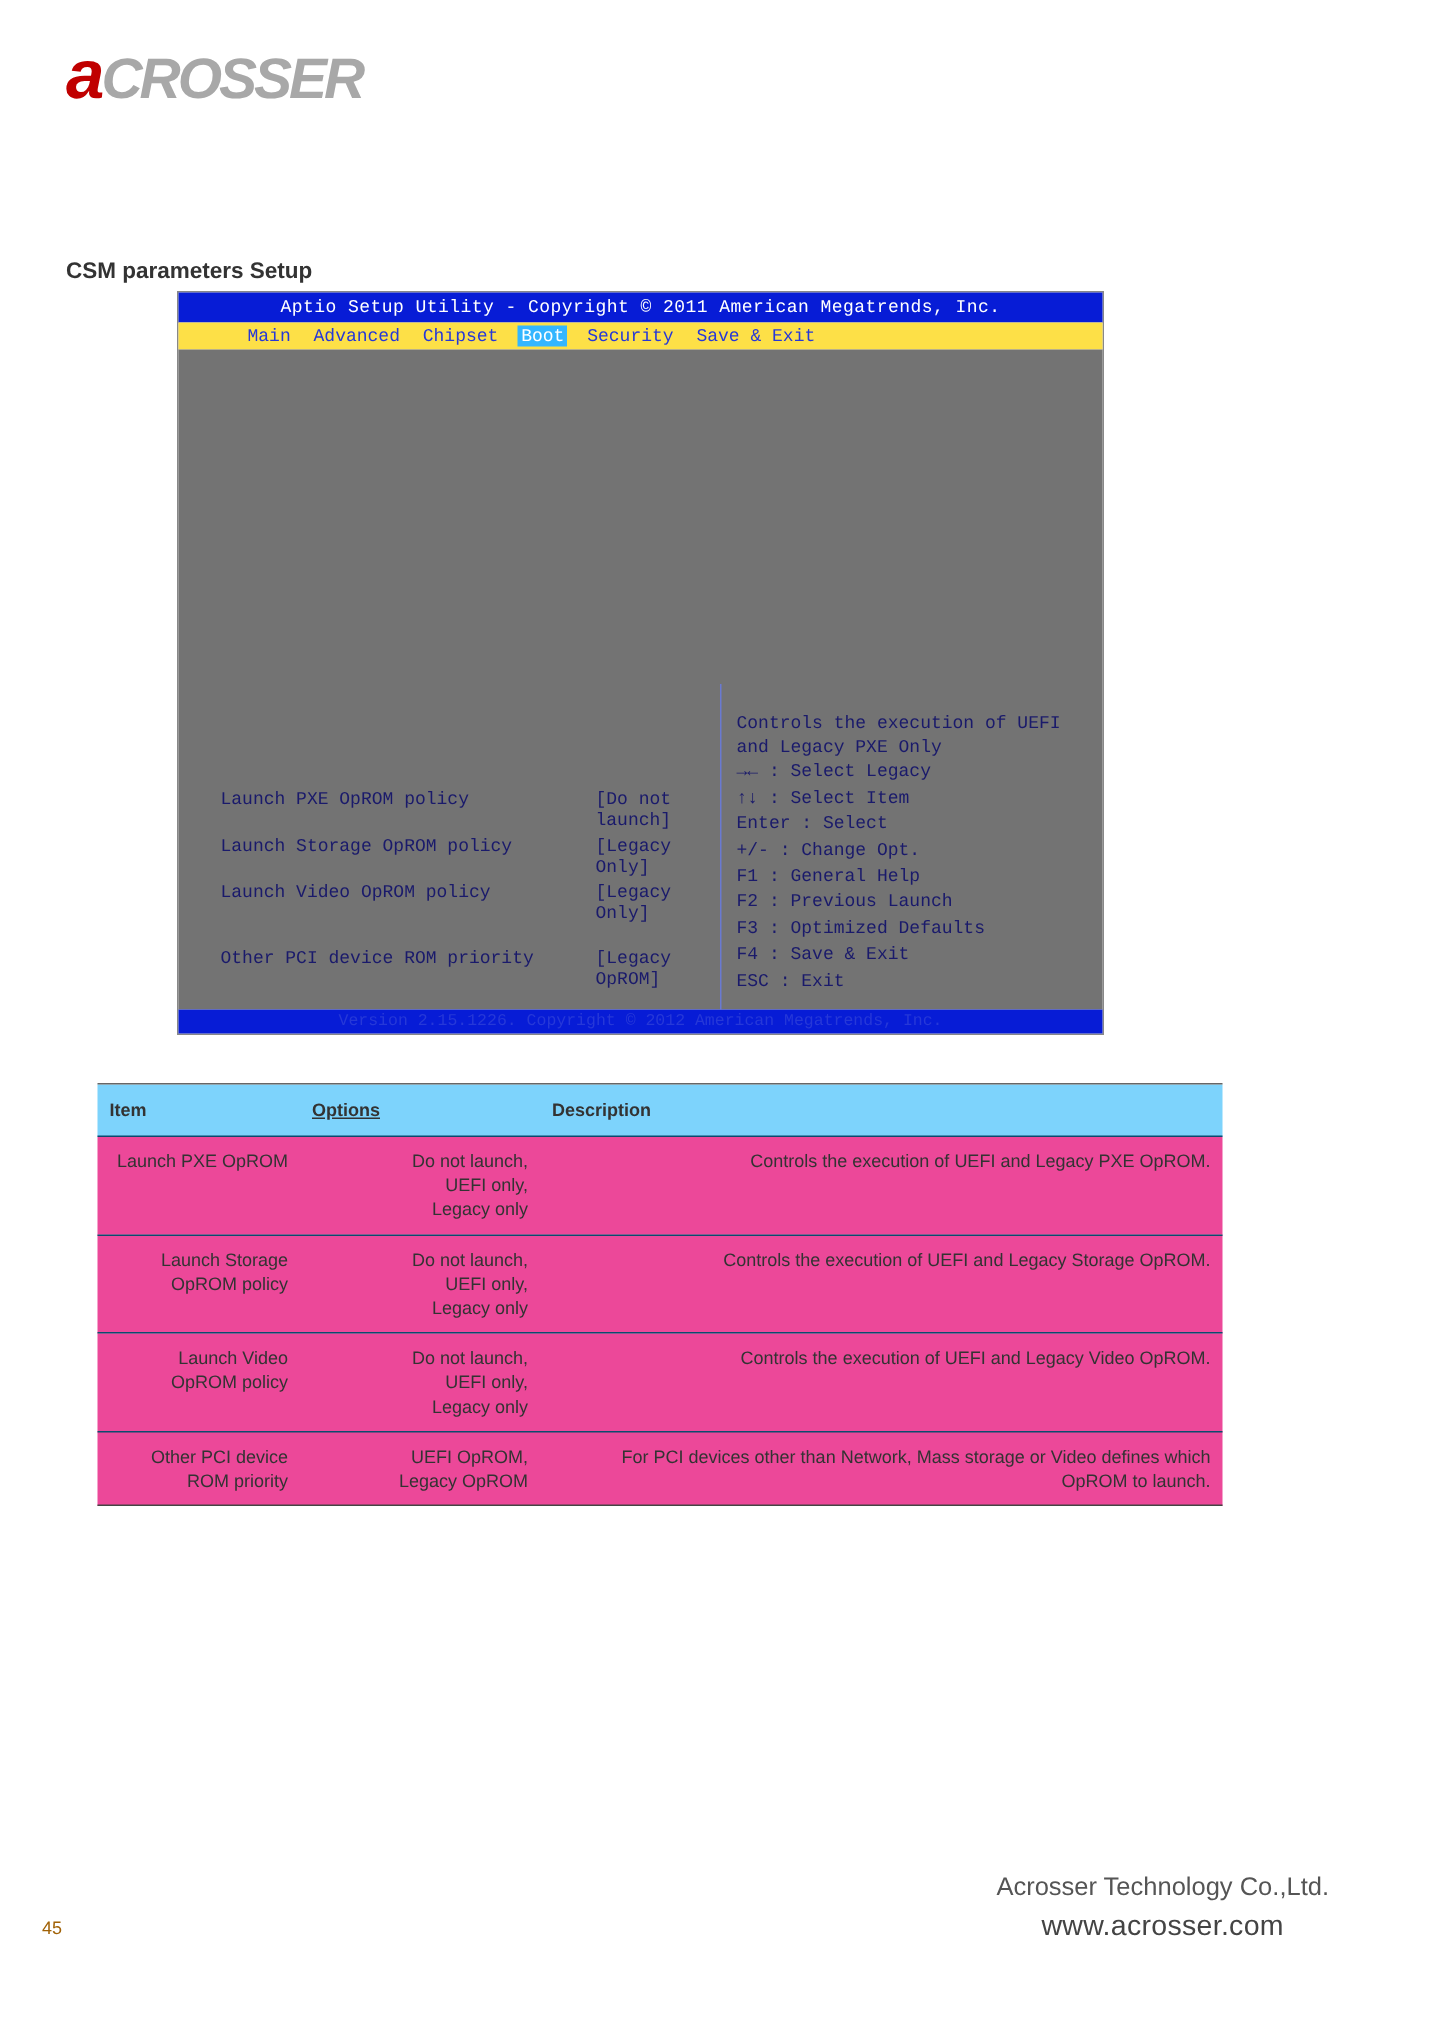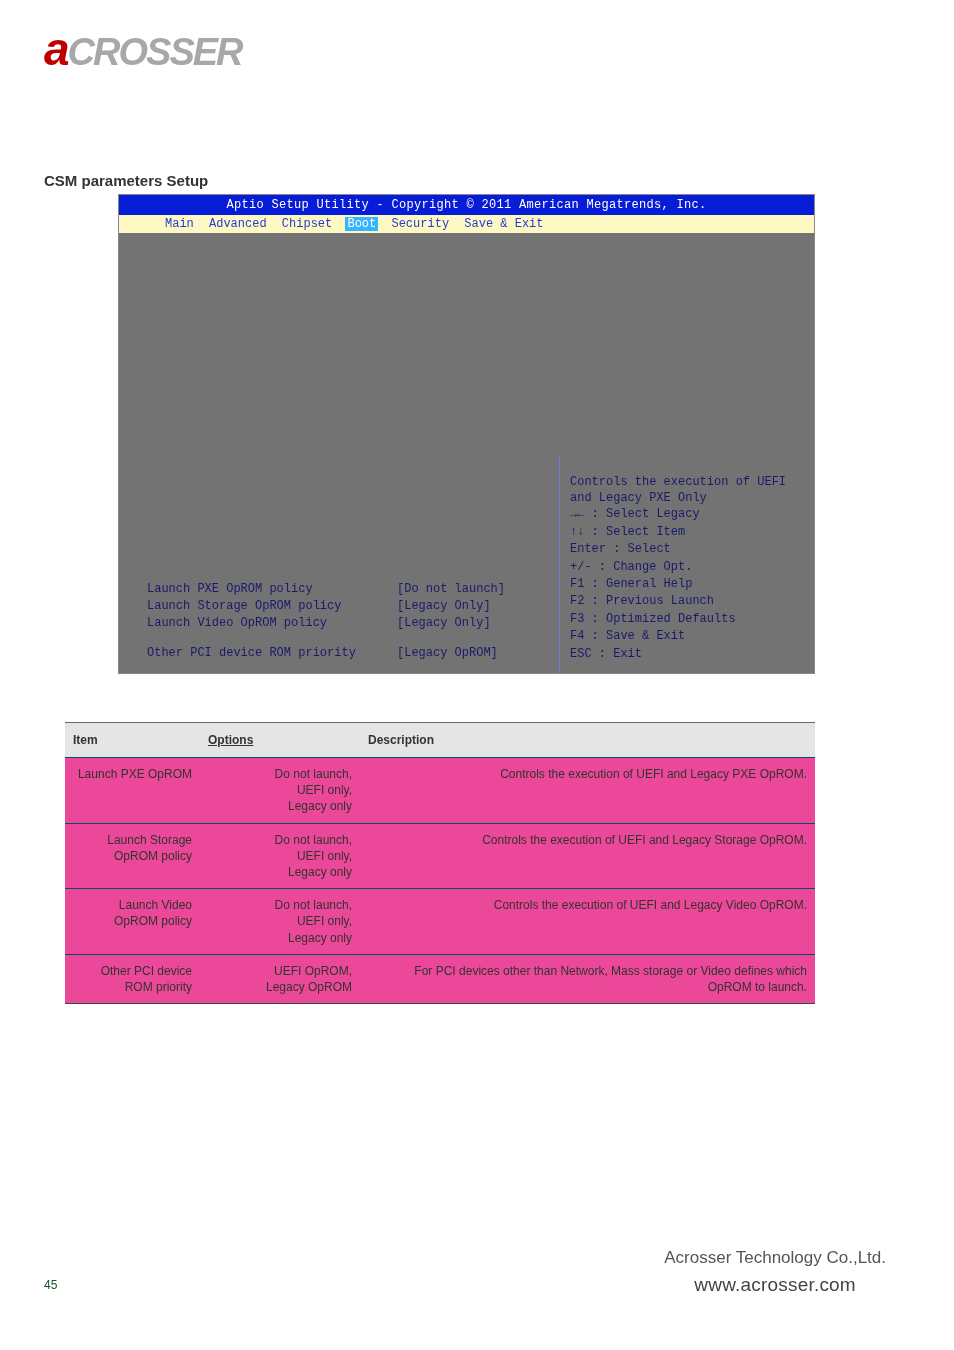--- a/index.html
+++ b/index.html
@@ -7,51 +7,51 @@
 
   
   .logo { position: absolute; top: 22px; left: 44px; }
   .logo-text { font-family: Arial, sans-serif; font-size: 38px; font-weight: 900; font-style: italic; letter-spacing: -2px; color: #a8a8a8; }
   .logo-text .first { color: #c00000; font-size: 46px; }
 
   
   .section-title { position: absolute; top: 172px; left: 44px; font-size: 15px; font-weight: bold; }
 
   
-  .bios { position: absolute; top: 194px; left: 118px; width: 697px; border: 1px solid #888; font-family: "Courier New", monospace; font-size: 12px; color: #1a1a6b; }
+  .bios { position: absolute; top: 194px; left: 118px; width: 618px; border: 1px solid #888; font-family: "Courier New", monospace; font-size: 12px; color: #1a1a6b; }
   .bios-titlebar { background: #071cd6; color: #ffffff; text-align: center; padding: 3px 0; font-size: 12px; letter-spacing: 0.3px; }
-  .bios-menubar { background: #fef9c3; color: #071cd6; padding: 2px 0 2px 44px; font-size: 12px; }
+  .bios-menubar { background: #fde047; color: #071cd6; padding: 2px 0 2px 44px; font-size: 12px; }
   .bios-menubar .tab { display: inline-block; margin-right: 4px; color: #5f7fff; padding: 0 2px; }
   .bios-menubar .tab.active { background: #33b6ff; color: #ffffff; }
   .bios-menubar .tab.dim { color: #2638d8; }
   .bios-body { display: flex; background: #737373; min-height: 440px; align-items: flex-end; }
   .bios-left { flex: 1; padding: 18px 10px 10px 28px; color: #1a1a6b; }
   .bios-right { width: 255px; border-left: 1px solid #6a7ad2; padding: 18px 8px 10px 10px; display: flex; flex-direction: column; justify-content: space-between; }
   .bios-setting-row { display: flex; margin-bottom: 3px; }
   .bios-setting-row.gap { margin-top: 16px; }
   .bios-label { flex: 0 0 250px; }
   .bios-value { color: #1a1a6b; }
   .help-top { color: #1a1a6b; line-height: 1.35; }
   .legend { color: #1a1a6b; font-size: 12px; line-height: 1.45; }
   .bios-footer { background: #071cd6; color: #2638d8; text-align: center; padding: 2px 0; font-size: 11px; }
 
   
   .settings-table { position: absolute; top: 722px; left: 65px; width: 750px; border-collapse: collapse; font-size: 12px; }
-  .settings-table th { background: #e5e5e5; text-align: left; padding: 10px 8px; border-top: 1px solid #666; font-weight: bold; }
+  .settings-table th { background: #7dd3fc; text-align: left; padding: 10px 8px; border-top: 1px solid #666; font-weight: bold; }
   .settings-table th:first-child { border-left: none; }
   .settings-table th + th { border-left: none; }
   .settings-table td { background: #ec4899; padding: 8px 8px; border-top: 1px solid #0c4a6e; vertical-align: top; line-height: 1.35; text-align: right; }
   .settings-table tr:last-child td { border-bottom: 1px solid #444; }
   .col1 { width: 135px; }
   .col2 { width: 160px; text-decoration: underline; }
 
   
   .page-footer { position: absolute; bottom: 54px; right: 68px; text-align: center; color: #555; font-size: 17px; }
   .page-footer .url { margin-top: 6px; font-family: Arial, sans-serif; font-weight: normal; letter-spacing: 0.2px; font-size: 19px; color: #444; }
-  .page-num { position: absolute; bottom: 58px; left: 44px; color: #14532d; font-size: 12px; }
+  .page-num { position: absolute; bottom: 58px; left: 28px; color: #a16207; font-size: 12px; }
 </style>
 </head>
 <body>
 
 <div class="logo">
   <span class="logo-text"><span class="first">a</span><span>CROSSER</span></span>
 </div>
 
 <div class="section-title">CSM parameters Setup</div>
 
@@ -92,20 +92,21 @@
         <div>Enter : Select</div>
         <div>+/- : Change Opt.</div>
         <div>F1 : General Help</div>
         <div>F2 : Previous Launch</div>
         <div>F3 : Optimized Defaults</div>
         <div>F4 : Save &amp; Exit</div>
         <div>ESC : Exit</div>
       </div>
     </div>
   </div>
+  <div class="bios-footer">Version 2.15.1226. Copyright © 2012 American Megatrends, Inc.</div>
 </div>
 
 <table class="settings-table">
   <thead>
     <tr>
       <th class="col1">Item</th>
       <th class="col2">Options</th>
       <th>Description</th>
     </tr>
   </thead>

